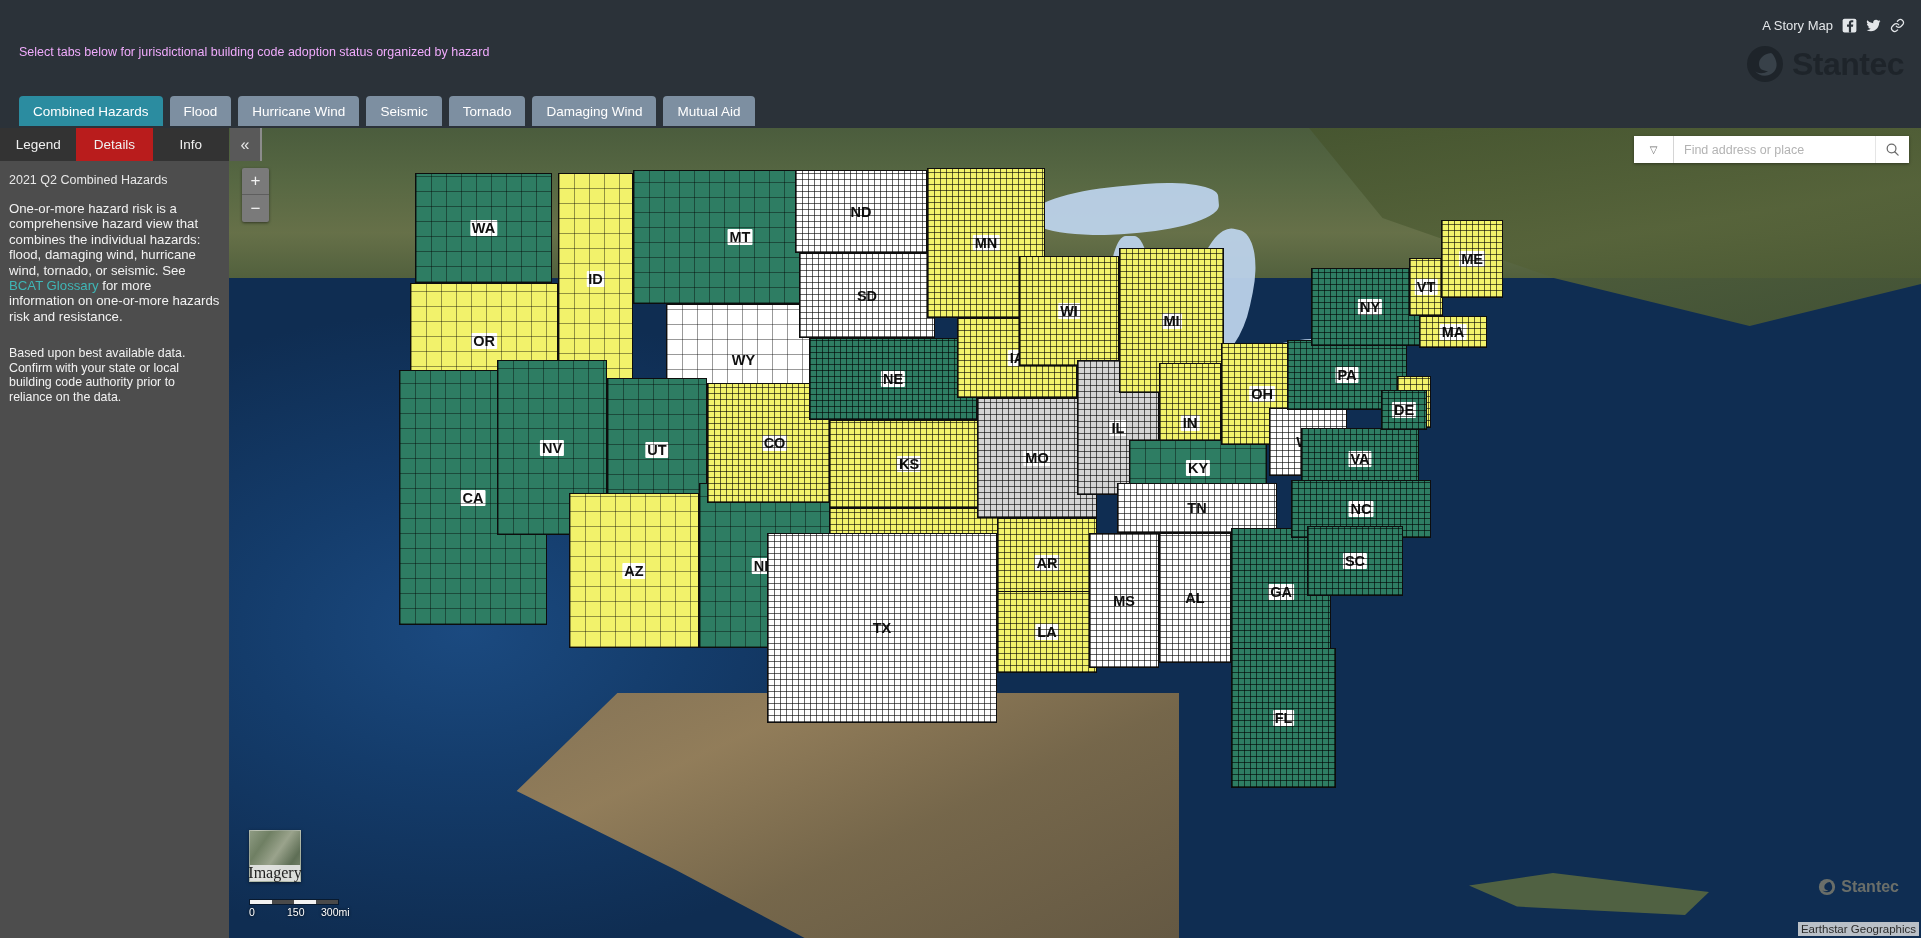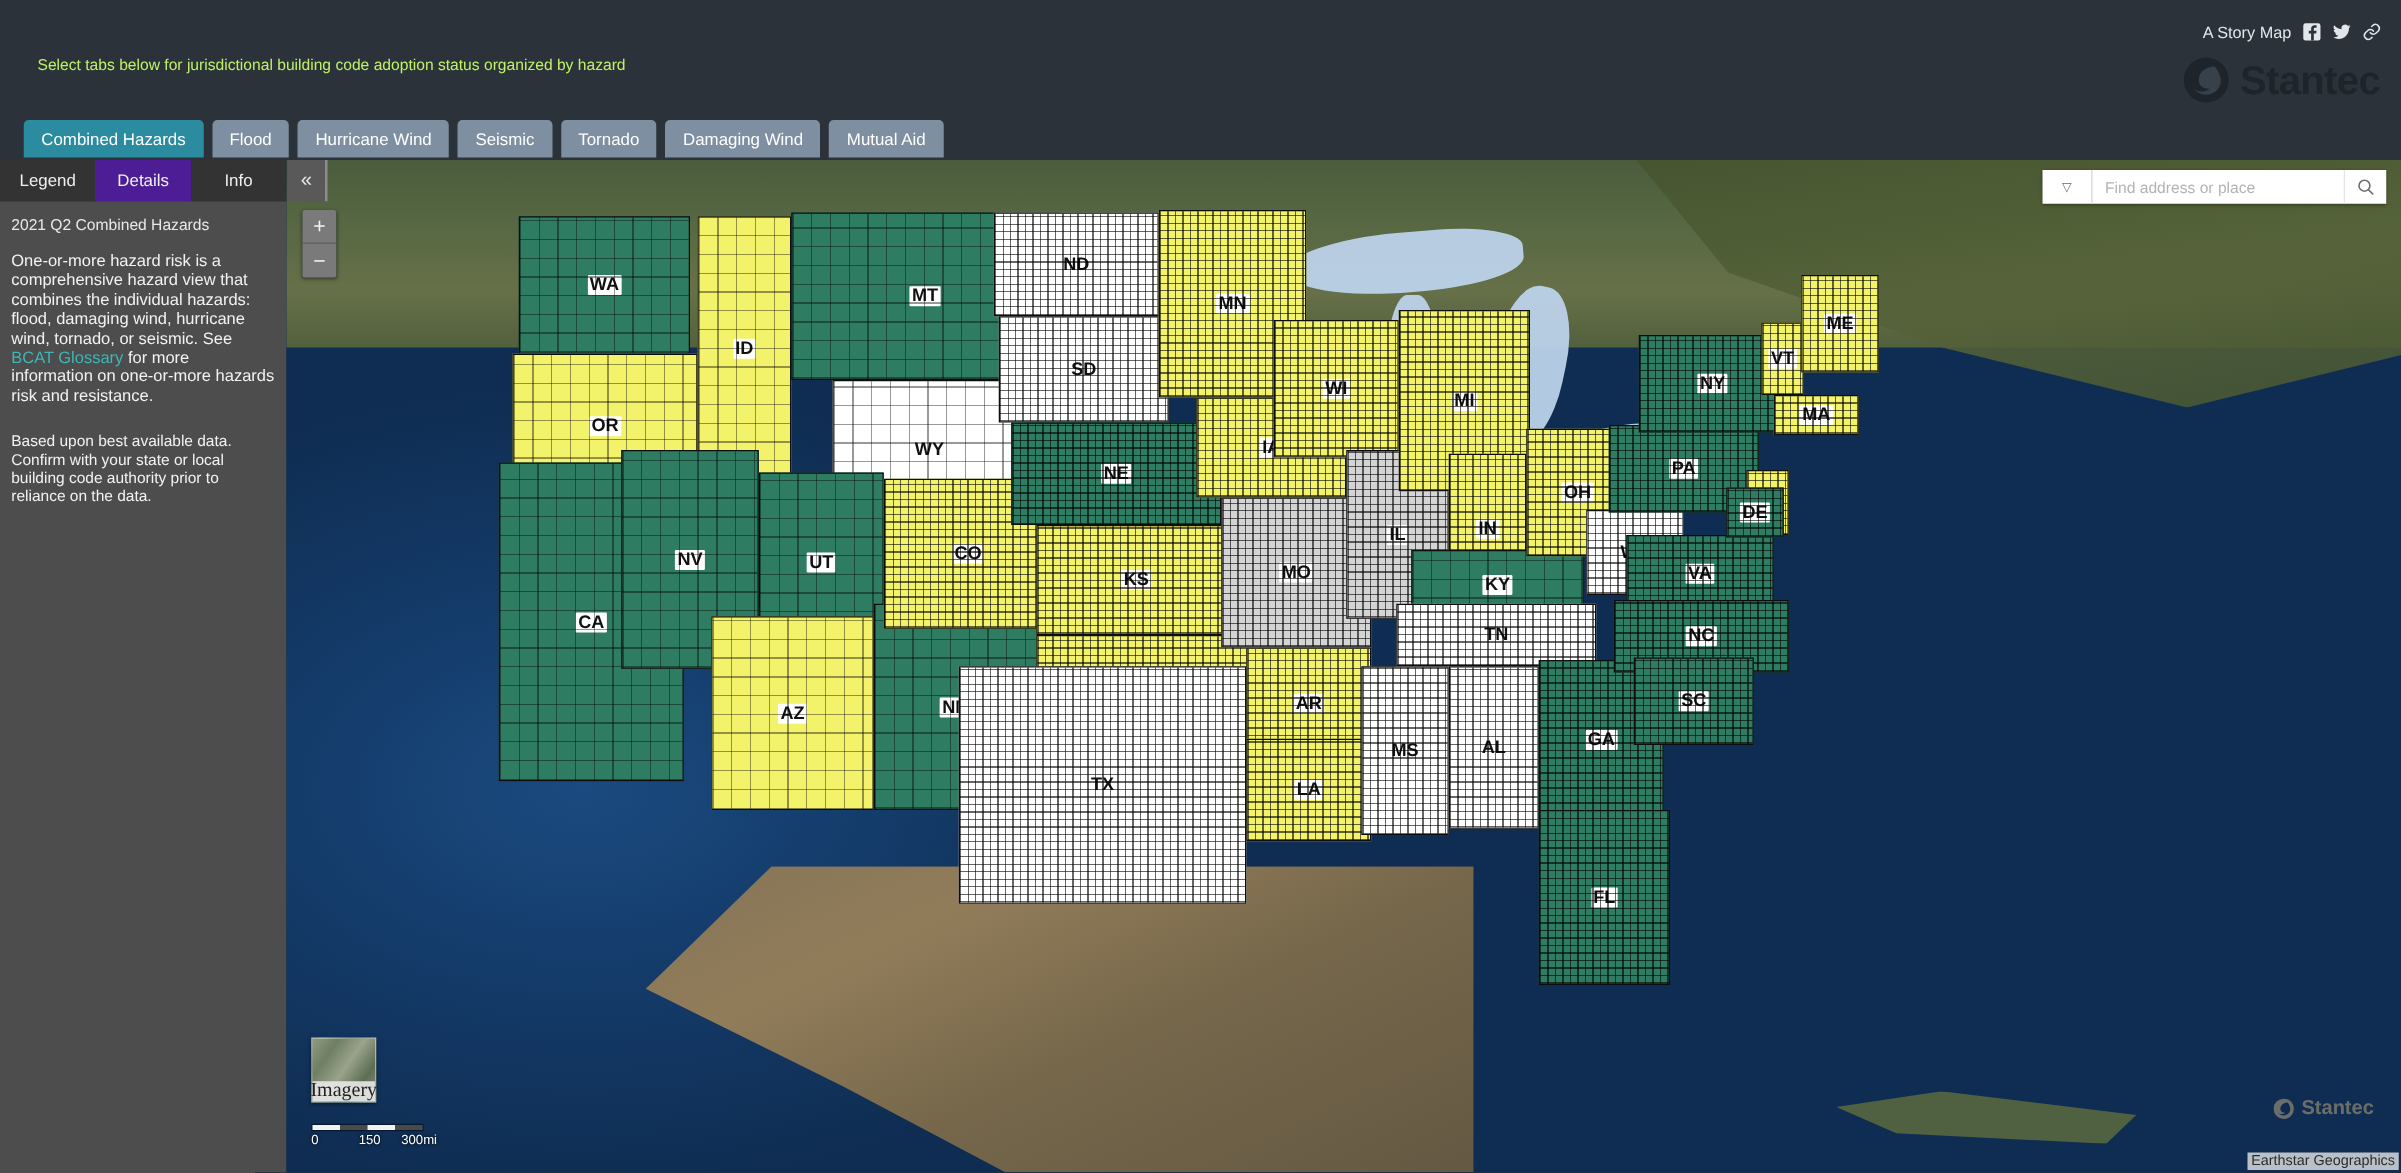--- a/index.html
+++ b/index.html
@@ -13,22 +13,22 @@
   
   #header {
     position:absolute; left:0; top:0; width:1921px; height:128px;
     background:#2b3239;
   }
   #title {
     position:absolute; left:18px; top:12px;
     font-size:25px; font-weight:bold; color:#ffffff; letter-spacing:.2px;
   }
   #subtitle {
-    position:absolute; left:30px; top:45px;
-    font-size:12.5px; color:#bef264; font-weight:normal;
+    position:absolute; left:19px; top:45px;
+    font-size:12.5px; color:#f0abfc; font-weight:normal;
   }
   #storymap-area {
     position:absolute; right:16px; top:18px;
     display:flex; align-items:center; gap:9px;
   }
   #storymap-label { font-size:13px; color:#e3e6e9; }
   .share-ic {
     width:15px; height:15px; display:inline-flex;
     align-items:center; justify-content:center;
     color:#e3e6e9;
@@ -60,21 +60,21 @@
   
   #left-panel {
     position:absolute; left:0; top:128px; width:229px; height:810px;
     background:#4d4d4d; z-index:20;
   }
   #panel-tabs { display:flex; height:33px; background:#333333; }
   .p-tab {
     flex:1; display:flex; align-items:center; justify-content:center;
     font-size:13.5px; color:#f0f0f0; cursor:pointer; background:#333333;
   }
-  .p-tab.active { background:#4c1d95; }
+  .p-tab.active { background:#b91c1c; }
   #panel-body { padding:12px 9px 0 9px; }
   #legend-heading {
     font-size:12.5px; color:#e8e8e8; margin-bottom:14px;
   }
   #legend-desc {
     font-size:13.2px; line-height:15.4px; color:#f2f2f2;
   }
   #legend-desc .lnk { color:#3fb6b6; cursor:pointer; }
   #legend-note {
     margin-top:22px; font-size:12.4px; line-height:14.6px; color:#f2f2f2;

